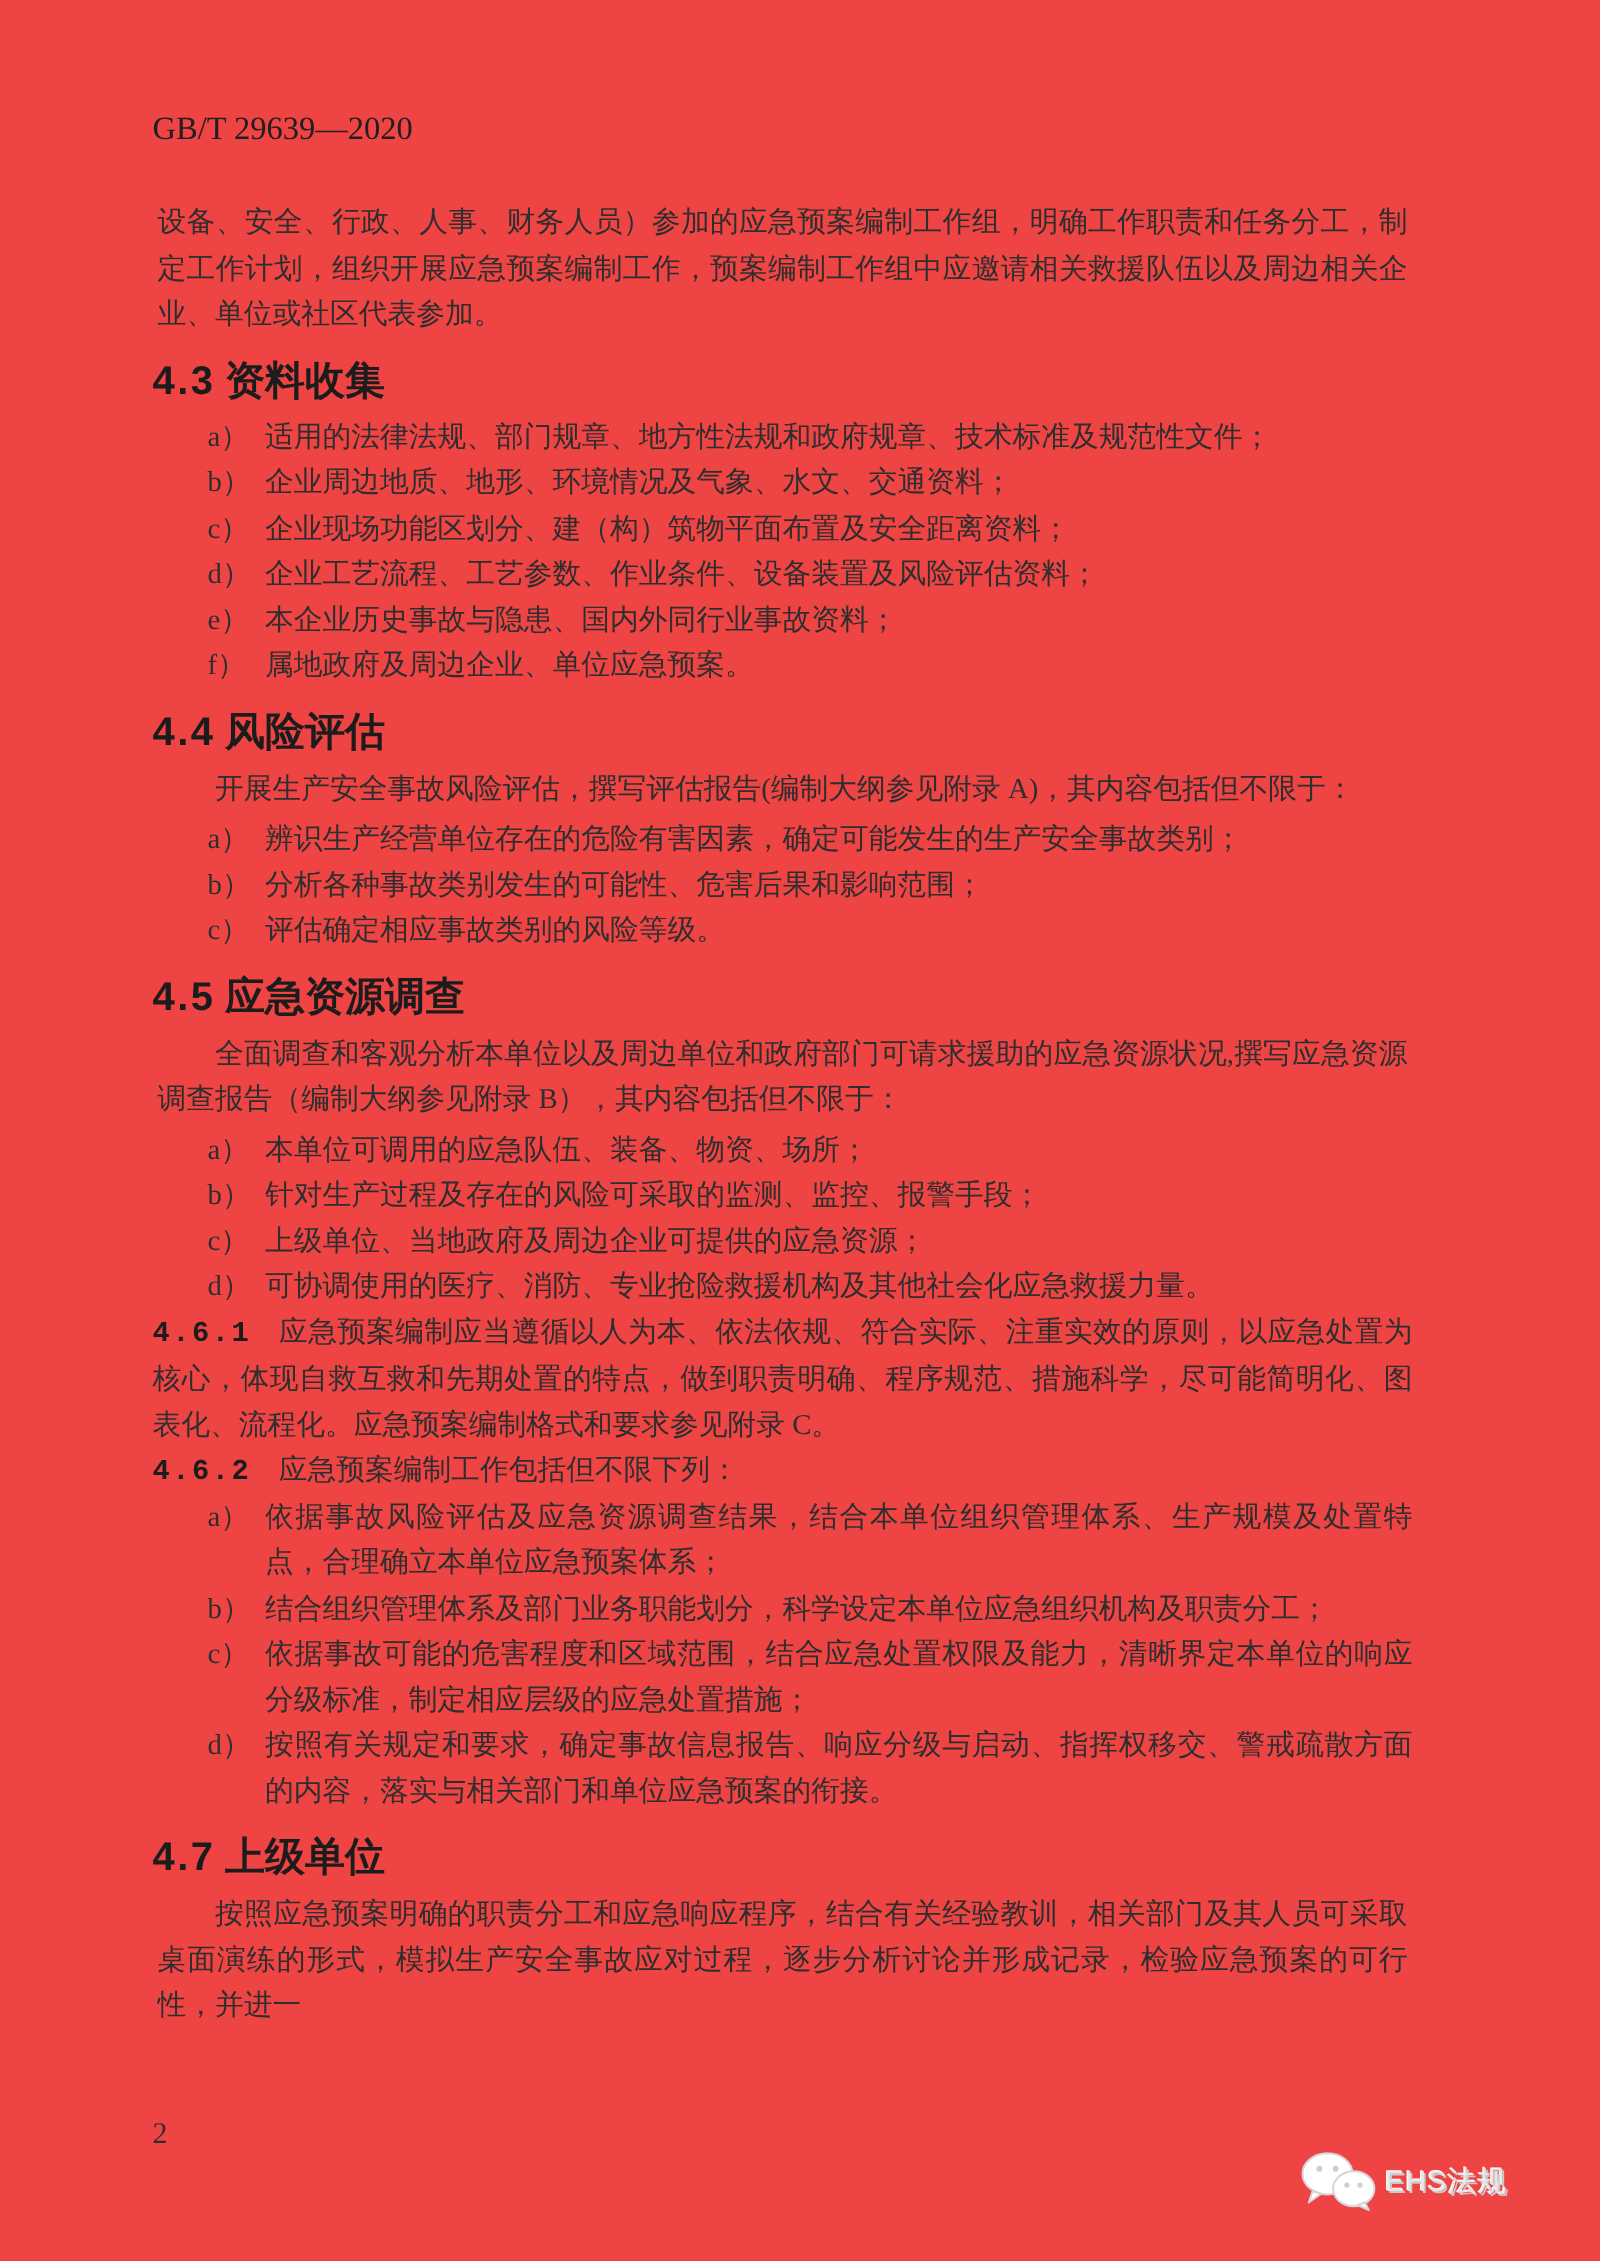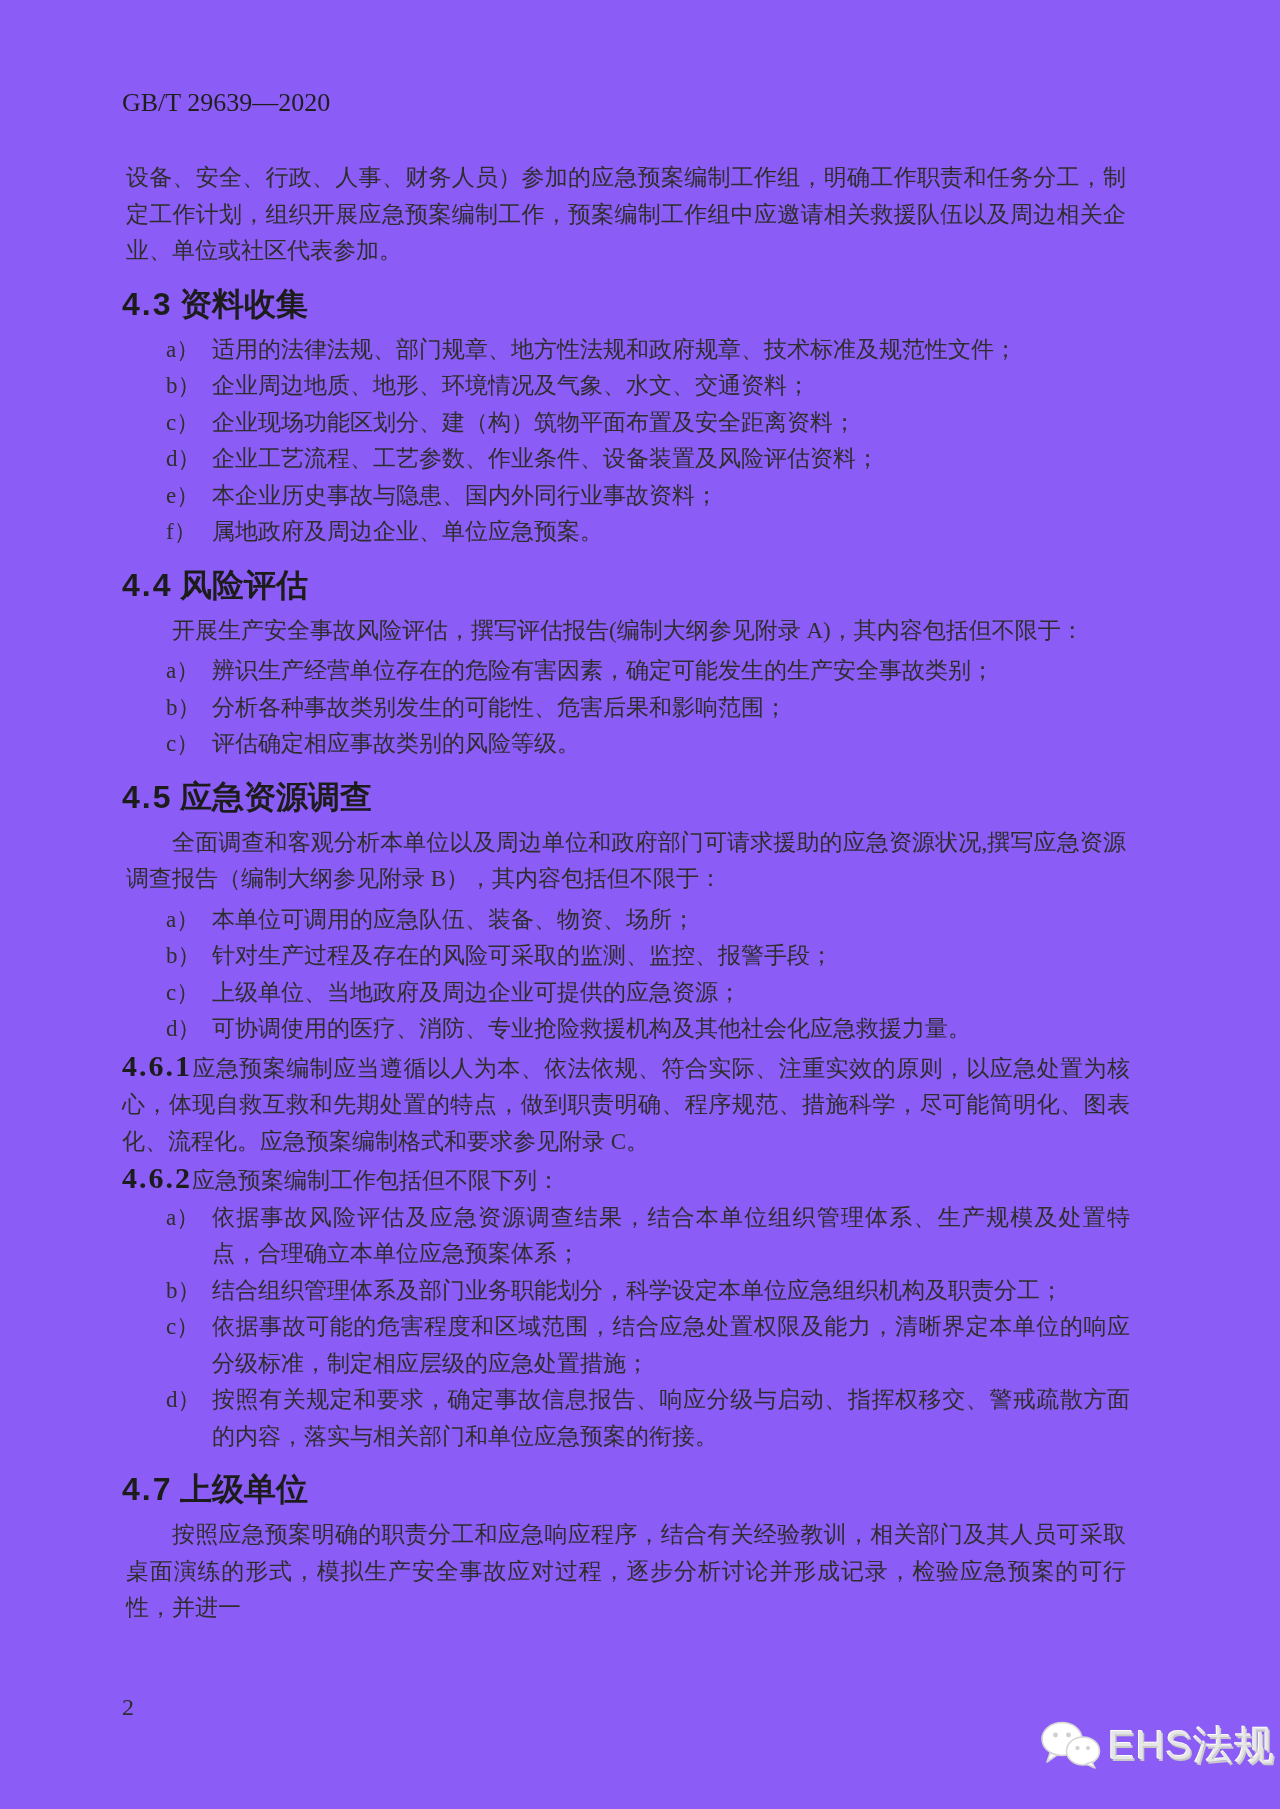--- a/index.html
+++ b/index.html
@@ -1,20 +1,20 @@
 <!DOCTYPE html>
 <html><head>
 <meta charset="utf-8">
 <style>
   html,body{margin:0;padding:0;background:#ffffff;}
   .page{
     position:relative;
     width:1280px;
     height:1809px;
-    background:#8b5cf6;
+    background:#ef4444;
     overflow:hidden;
     font-family:"Liberation Serif","DejaVu Serif",serif;
     color:#2e2e2e;
   }
   .content{
     position:absolute;
     left:122px;
     top:0;
     width:1008px;
     font-size:23px;
@@ -40,25 +40,26 @@
     color:#1c1c1c;
     text-align:left;
   }
   .sec-num{
     display:inline-block;
     min-width:58px;
     letter-spacing:2px;
   }
   .clause{margin:0;}
   .clause-num{
-    font-family:Liberation Serif, serif;
+    font-family:Liberation Mono, monospace;
     font-weight:bold;
     color:#1c1c1c;
     letter-spacing:2px;
-    font-size:30px;
+    margin-right:22px;
+    font-size:23px;
   }
   .item-list{margin:0;padding:0;list-style:none;}
   .item{
     display:flex;
     margin-left:44px;
   }
   .item .marker{
     flex:0 0 46px;
   }
   .item .itext{
@@ -76,21 +77,21 @@
   .watermark{
     position:absolute;
     left:1040px;
     top:1720px;
     display:flex;
     align-items:center;
     gap:6px;
   }
   .watermark .wm-text{
     font-family:"Liberation Sans","DejaVu Sans",sans-serif;
-    font-size:40px;
+    font-size:23px;
     line-height:48px;
     color:#e6e6e6;
     text-shadow:1.5px 1.5px 0 #c9c9c9, -1px -1px 0 #ffffff;
     letter-spacing:1px;
     white-space:nowrap;
   }
   .wm-icon{display:block;}
 </style>
 </head>
 <body>

